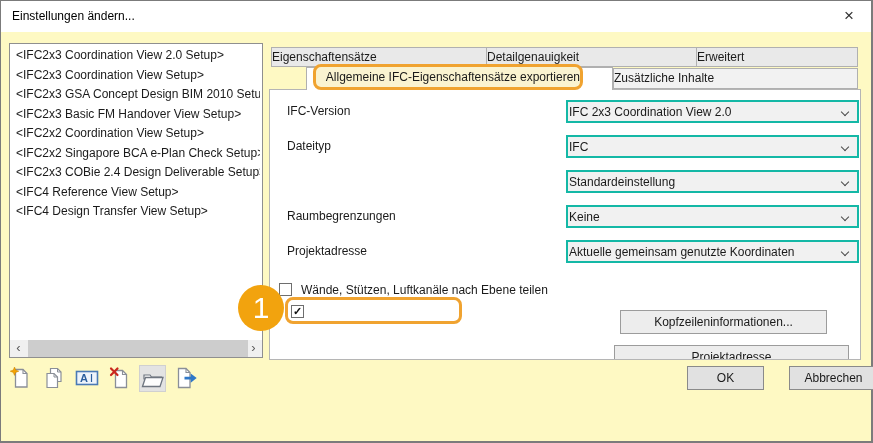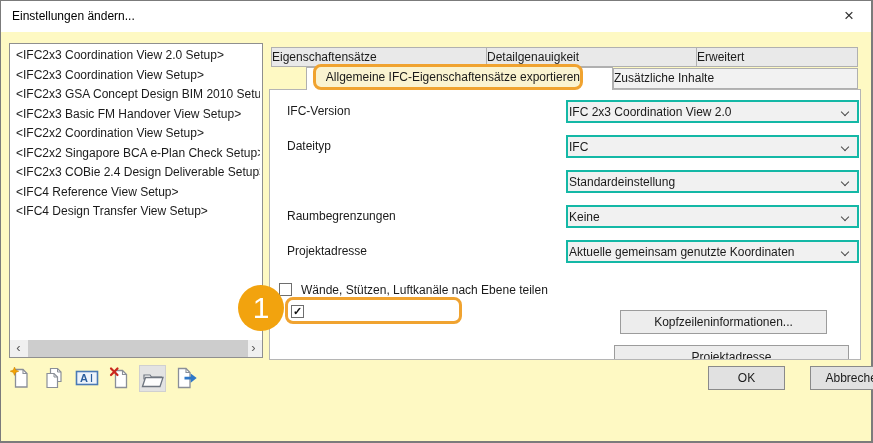--- a/index.html
+++ b/index.html
@@ -53,21 +53,21 @@
   .flabel { position: absolute; left: 17px; line-height: 23px; }
   .combo { position: absolute; left: 296px; width: 293px; height: 23px; background: #f1f1f1;
     border: 2px solid #14b8a6; line-height: 21px; padding-left: 1px; white-space: nowrap; overflow: hidden; }
   .chev { position: absolute; right: 9px; top: 7px; width: 6px; height: 6px;
     border-right: 1.5px solid #4a4a4a; border-bottom: 1.5px solid #4a4a4a; transform: rotate(45deg); }
   .cb { position: absolute; width: 13px; height: 13px; background: #fff; border: 1px solid #6e6e6e;
     font-size: 11px; line-height: 11px; text-align: center; font-weight: bold; color: #111; }
   .cb-label { position: absolute; line-height: 14px; white-space: nowrap; text-align: center; }
   .btn { position: absolute; background: #ededed; border: 1px solid #9c9c9c;
     text-align: center; line-height: 22px; }
-  .btn.dlg { background: #e1e1e1; border-color: #8a8a8a; margin-left: 21px; }
+  .btn.dlg { background: #e1e1e1; border-color: #8a8a8a; }
 
   
   .ring { position: absolute; border: 3px solid var(--accent, #F0A330); border-radius: 8px; z-index: 6; }
   .tab-ring { left: 312px; top: 63px; width: 270px; height: 26px;
     background: var(--highlight_fill, #FAF3D0); text-align: right; line-height: 20px; }
   .cb-ring { left: 15px; top: 207px; width: 177px; height: 27px; background: transparent; }
   .badge { position: absolute; left: 237px; top: 284px; width: 46px; height: 46px; border-radius: 50%;
     background: var(--badge, #F2A30E); color: #fff; font-size: 30px; font-weight: 400;
     text-align: center; line-height: 45px; z-index: 7; }
 </style>

